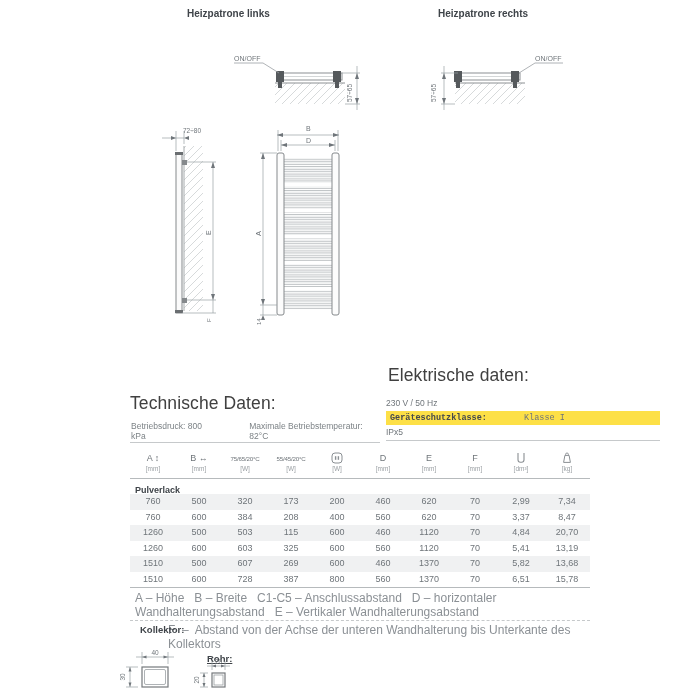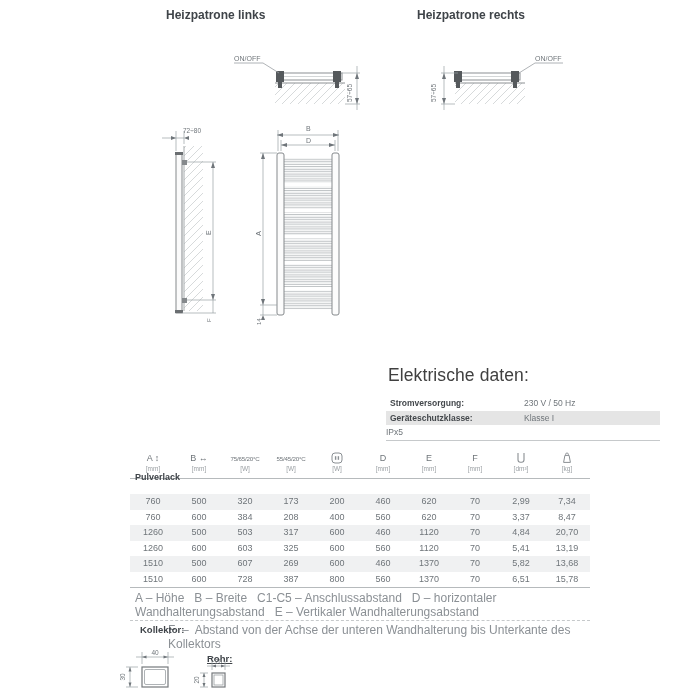--- a/index.html
+++ b/index.html
@@ -1,24 +1,24 @@
 <!DOCTYPE html>
 <html><head>
 <meta charset="utf-8">
 <style>
   html,body{margin:0;padding:0;background:#fff;}
   #canvas{position:relative;width:700px;height:700px;background:#ffffff;
           font-family:"Liberation Sans",sans-serif;overflow:hidden;color:#3f4449;}
   .abs{position:absolute;}
-  .dwg-title{font-size:12px;font-weight:bold;color:#3f4449;}
+  .dwg-title{font-size:10px;font-weight:bold;color:#3f4449;margin-left:21px;}
   .h1{font-size:17.5px;font-weight:400;color:#404040;letter-spacing:.1px;}
   
   .etable{width:274px;font-size:8.5px;border-bottom:1px solid #c6c9cb;}
   .erow{display:flex;height:14.5px;line-height:14.5px;}
-  .erow.stripe{background:#e5e5e5;}
+  .erow.stripe{background:#fde047;font-family:Liberation Mono, monospace;}
   .elabel{width:134px;font-weight:bold;color:#44484c;padding-left:4px;}
   .evalue{color:#6f757a;}
   
   .tech-sub{width:250px;height:21px;border-bottom:1px solid #c6c9cb;
             font-size:8.5px;color:#7c8286;display:flex;}
   .tech-sub span:first-child{margin-left:1px;}
   .tech-sub span:last-child{margin-left:33px;}
   
   .theader{width:460px;height:31px;display:grid;grid-template-columns:repeat(10,46px);
            border-bottom:1px solid #b6babc;}
@@ -164,32 +164,36 @@
     <polygon points="153,187 151,181 155,181" fill="#6f757a"></polygon>
     <text font-size="7.5" transform="translate(151,118) rotate(-90)">A</text>
 
     <polygon points="153,197 151,202 155,202" fill="#6f757a"></polygon>
     <text font-size="6" transform="translate(151,207) rotate(-90)">14</text>
   </svg>
 
   <div class="abs h1" style="left:388px;top:365px;">Elektrische daten:</div>
   <div class="abs etable" style="left:386px;top:396px;">
     <div class="erow">
-      <span class="elabel">Stromversorgung:</span>
       <span class="evalue">230 V / 50 Hz</span>
     </div>
     <div class="erow stripe">
       <span class="elabel">Geräteschutzklasse:</span>
       <span class="evalue">Klasse I</span>
     </div>
     <div class="erow">
       <span class="evalue">IPx5</span>
     </div>
   </div>
 
+  <div class="abs h1" style="left:130px;top:393px;">Technische Daten:</div>
+  <div class="abs tech-sub" style="left:130px;top:421px;">
+    <span>Betriebsdruck: 800 kPa</span>
+    <span>Maximale Betriebstemperatur: 82°C</span>
+  </div>
 
   <div class="abs theader" style="left:130px;top:447px;">
     <div class="thcell">
       <div class="thlabel">A ↕</div>
       <div class="thunit">[mm]</div>
     </div>
     <div class="thcell">
       <div class="thlabel">B ↔</div>
       <div class="thunit">[mm]</div>
     </div>
@@ -235,21 +239,21 @@
       <div class="thlabel">
         <svg width="12" height="12" viewBox="0 0 12 12" style="vertical-align:-2px">
           <path d="M4.6,3.4 L4.6,2.3 Q4.6,1 6,1 Q7.4,1 7.4,2.3 L7.4,3.4" fill="none" stroke="#8a8f93" stroke-width="0.9"></path>
           <path d="M3.9,3.4 L8.1,3.4 L9.4,10.4 L2.6,10.4 Z" fill="none" stroke="#8a8f93" stroke-width="1" stroke-linejoin="round"></path>
         </svg>
       </div>
       <div class="thunit">[kg]</div>
     </div>
   </div>
 
-  <div class="abs section-row" style="left:130px;top:469px;">Pulverlack</div>
+  <div class="abs section-row" style="left:130px;top:482px;">Pulverlack</div>
   <div class="abs tbody" style="left:130px;top:494px;">
       <div class="trow stripe">
         <div class="tcell">760</div>
         <div class="tcell">500</div>
         <div class="tcell">320</div>
         <div class="tcell">173</div>
         <div class="tcell">200</div>
         <div class="tcell">460</div>
         <div class="tcell">620</div>
         <div class="tcell">70</div>
@@ -265,21 +269,21 @@
         <div class="tcell">560</div>
         <div class="tcell">620</div>
         <div class="tcell">70</div>
         <div class="tcell">3,37</div>
         <div class="tcell">8,47</div>
       </div>
       <div class="trow stripe">
         <div class="tcell">1260</div>
         <div class="tcell">500</div>
         <div class="tcell">503</div>
-        <div class="tcell">317</div>
+        <div class="tcell">115</div>
         <div class="tcell">600</div>
         <div class="tcell">460</div>
         <div class="tcell">1120</div>
         <div class="tcell">70</div>
         <div class="tcell">4,84</div>
         <div class="tcell">20,70</div>
       </div>
       <div class="trow">
         <div class="tcell">1260</div>
         <div class="tcell">600</div>

